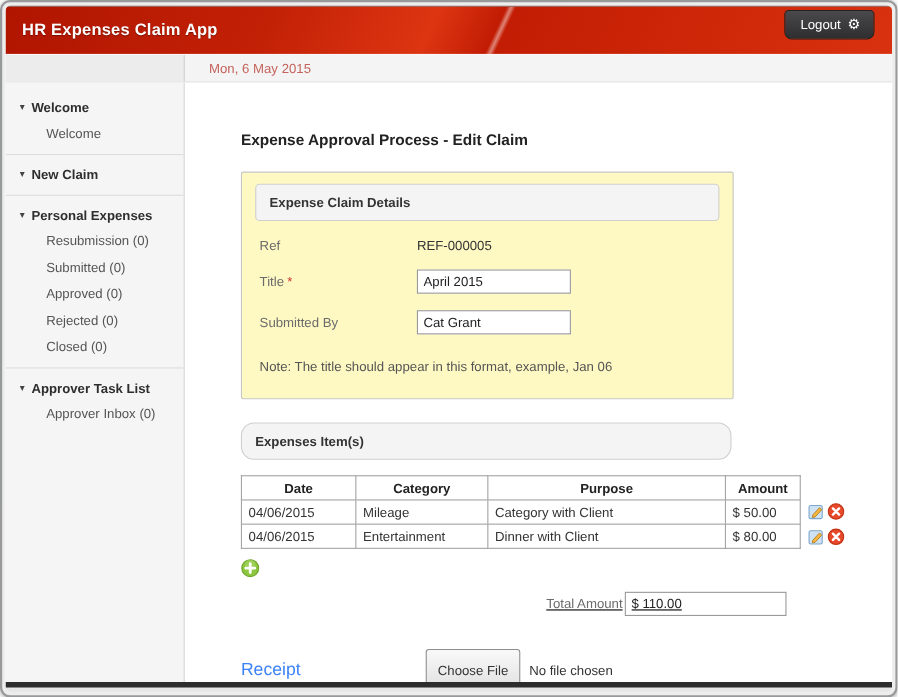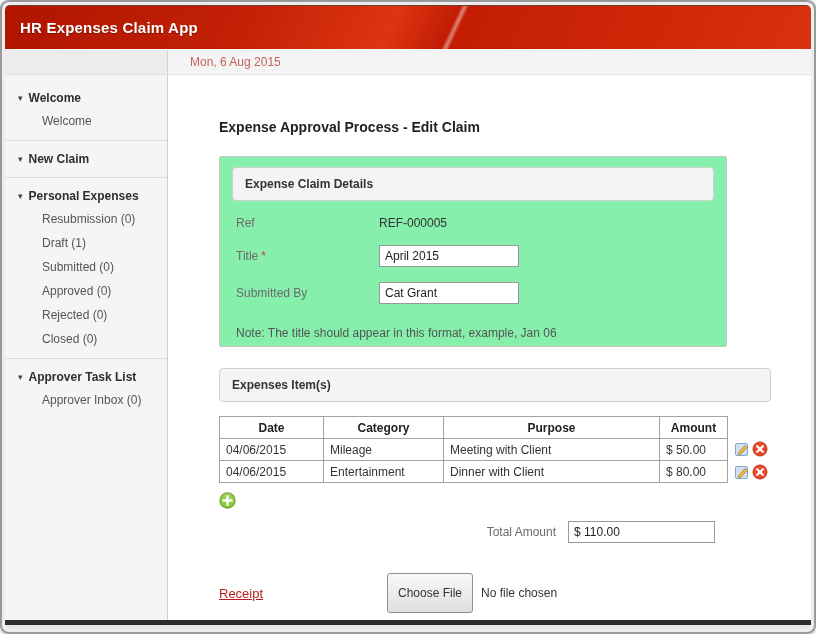--- a/index.html
+++ b/index.html
@@ -47,95 +47,98 @@
   .sidebar { width:163px; flex:0 0 163px; background:#f5f5f5; border-right:1px solid #cfcfcf; padding-top:8px; overflow:hidden; }
   .sb-section { font-size:12px; font-weight:bold; color:#2e2e2e; padding:8px 8px 4px 13px; display:flex; align-items:center; gap:6px; cursor:pointer; }
   .sb-section.bordered { border-top:1px solid #ddd; margin-top:7px; padding-top:11px; }
   .tri { font-size:9px; color:#444; font-family:"DejaVu Sans", sans-serif; }
   .sb-item { font-size:12px; color:#555; padding:5px 8px 5px 33px; cursor:pointer; border-left:4px solid transparent; }
   .sb-item.active { color:#cd352f; font-weight:bold; border-left:4px solid #d9453f; padding-left:29px; }
   .main { flex:1; background:#fff; padding:44px 38px 0 51px; overflow:hidden; position:relative; }
   .page-title { font-size:14px; font-weight:bold; color:#222; }
   
   .panel {
-    margin-top:21px; width:508px; background:#86efac;
-    border:1px solid #c6c6c6; border-radius:2px; padding:10px 12px 6px 12px;
+    margin-top:21px; width:448px; background:#fef9c3;
+    border:1px solid #c6c6c6; border-radius:2px; padding:10px 12px 22px 12px;
   }
   .panel-header, .section-header {
     background:#f4f4f4; border:1px solid #cfcfcf; border-radius:4px;
     padding:9px 12px; font-size:12px; font-weight:bold; color:#333;
   }
   .field-row { display:flex; align-items:center; margin-top:15px; }
   .field-row .flabel { width:147px; flex:0 0 147px; font-size:12px; color:#6b6b6b; padding-left:4px; }
   .req { color:#d03b2f; margin-left:3px; }
   .fvalue { font-size:12px; color:#333; }
   .text-input {
     width:140px; height:22px; border:1px solid #999; background:#fff;
     font-size:12px; color:#222; padding:2px 5px; font-family:"Liberation Sans", sans-serif;
   }
   .note { font-size:12px; color:#555; margin-top:22px; padding-left:4px; }
   
-  .section-header.expenses { margin-top:21px; width:552px; }
+  .section-header.expenses { margin-top:21px; width:446px;border-radius:12px; }
   .table-wrap { display:flex; align-items:flex-start; margin-top:14px; gap:6px; }
   table.exp { border-collapse:collapse; table-layout:fixed; background:#fff; }
   table.exp th, table.exp td { border:1px solid #a3a3a3; font-size:12px; height:22px; padding:2px 6px; overflow:hidden; white-space:nowrap; }
   table.exp th { font-weight:bold; color:#222; text-align:center; }
   table.exp td { color:#333; text-align:left; }
   .col-date{width:104px} .col-cat{width:120px} .col-pur{width:216px} .col-amt{width:68px}
   .row-icons-col { display:flex; flex-direction:column; margin-top:24px; gap:6px; }
   .row-icons { display:flex; align-items:center; gap:2px; height:17px; }
   .icon-btn { cursor:pointer; display:inline-flex; line-height:0; }
   .add-row { margin-top:9px; }
-  .total-row { width:496px; margin-top:8px; display:flex; justify-content:flex-end; align-items:center; gap:12px; }
+  .total-row { width:496px; margin-top:8px; display:flex; justify-content:flex-end; align-items:center; gap:2px;text-decoration:underline; }
   .total-row .flabel { font-size:12px; color:#6b6b6b; }
   .total-input { width:147px; }
   .receipt-row { display:flex; align-items:center; margin-top:30px; }
-  .receipt-row .flabel { width:168px; flex:0 0 168px; font-size:13px; color:#b91c1c;text-decoration:underline; }
+  .receipt-row .flabel { width:168px; flex:0 0 168px; font-size:16px; color:#3b82f6; }
   .choose-file-btn {
     border:1px solid #8e8e8e; background:linear-gradient(#f9f9f9,#dfdfdf);
     border-radius:3px; font-size:12px; color:#333; padding:12px 10px; cursor:pointer;
     font-family:"Liberation Sans", sans-serif;
   }
   .no-file { font-size:12px; color:#333; margin-left:8px; }
   
   .app-footer { flex:0 0 9px; background:#e6e6e6; border-top:5px solid #2d2d2d; }
 </style>
 </head>
 <body>
 
 <div class="window">
   <div class="window-inner">
 
     <div class="app-header">
       <div class="app-title">HR Expenses Claim App</div>
+      <button class="logout-btn">
+        <span>Logout</span>
+        <span class="gear">⚙</span>
+      </button>
     </div>
 
     <div class="date-bar">
       <div class="left-cell"></div>
-      <div class="date-text">Mon, 6 Aug 2015</div>
+      <div class="date-text">Mon, 6 May 2015</div>
     </div>
 
     <div class="app-body">
 
       <nav class="sidebar">
           <div class="sb-section">
             <span class="tri">▾</span>
             <span>Welcome</span>
           </div>
           <div class="sb-item">Welcome</div>
           <div class="sb-section bordered">
             <span class="tri">▾</span>
             <span>New Claim</span>
           </div>
           <div class="sb-section bordered">
             <span class="tri">▾</span>
             <span>Personal Expenses</span>
           </div>
           <div class="sb-item">Resubmission (0)</div>
-          <div class="sb-item">Draft (1)</div>
           <div class="sb-item">Submitted (0)</div>
           <div class="sb-item">Approved (0)</div>
           <div class="sb-item">Rejected (0)</div>
           <div class="sb-item">Closed (0)</div>
           <div class="sb-section bordered">
             <span class="tri">▾</span>
             <span>Approver Task List</span>
           </div>
           <div class="sb-item">Approver Inbox (0)</div>
         </nav>
@@ -181,21 +184,21 @@
                 <th>Date</th>
                 <th>Category</th>
                 <th>Purpose</th>
                 <th>Amount</th>
               </tr>
             </thead>
             <tbody>
                 <tr>
                   <td>04/06/2015</td>
                   <td>Mileage</td>
-                  <td>Meeting with Client</td>
+                  <td>Category with Client</td>
                   <td>$ 50.00</td>
                 </tr>
                 <tr>
                   <td>04/06/2015</td>
                   <td>Entertainment</td>
                   <td>Dinner with Client</td>
                   <td>$ 80.00</td>
                 </tr>
               </tbody>
           </table>

